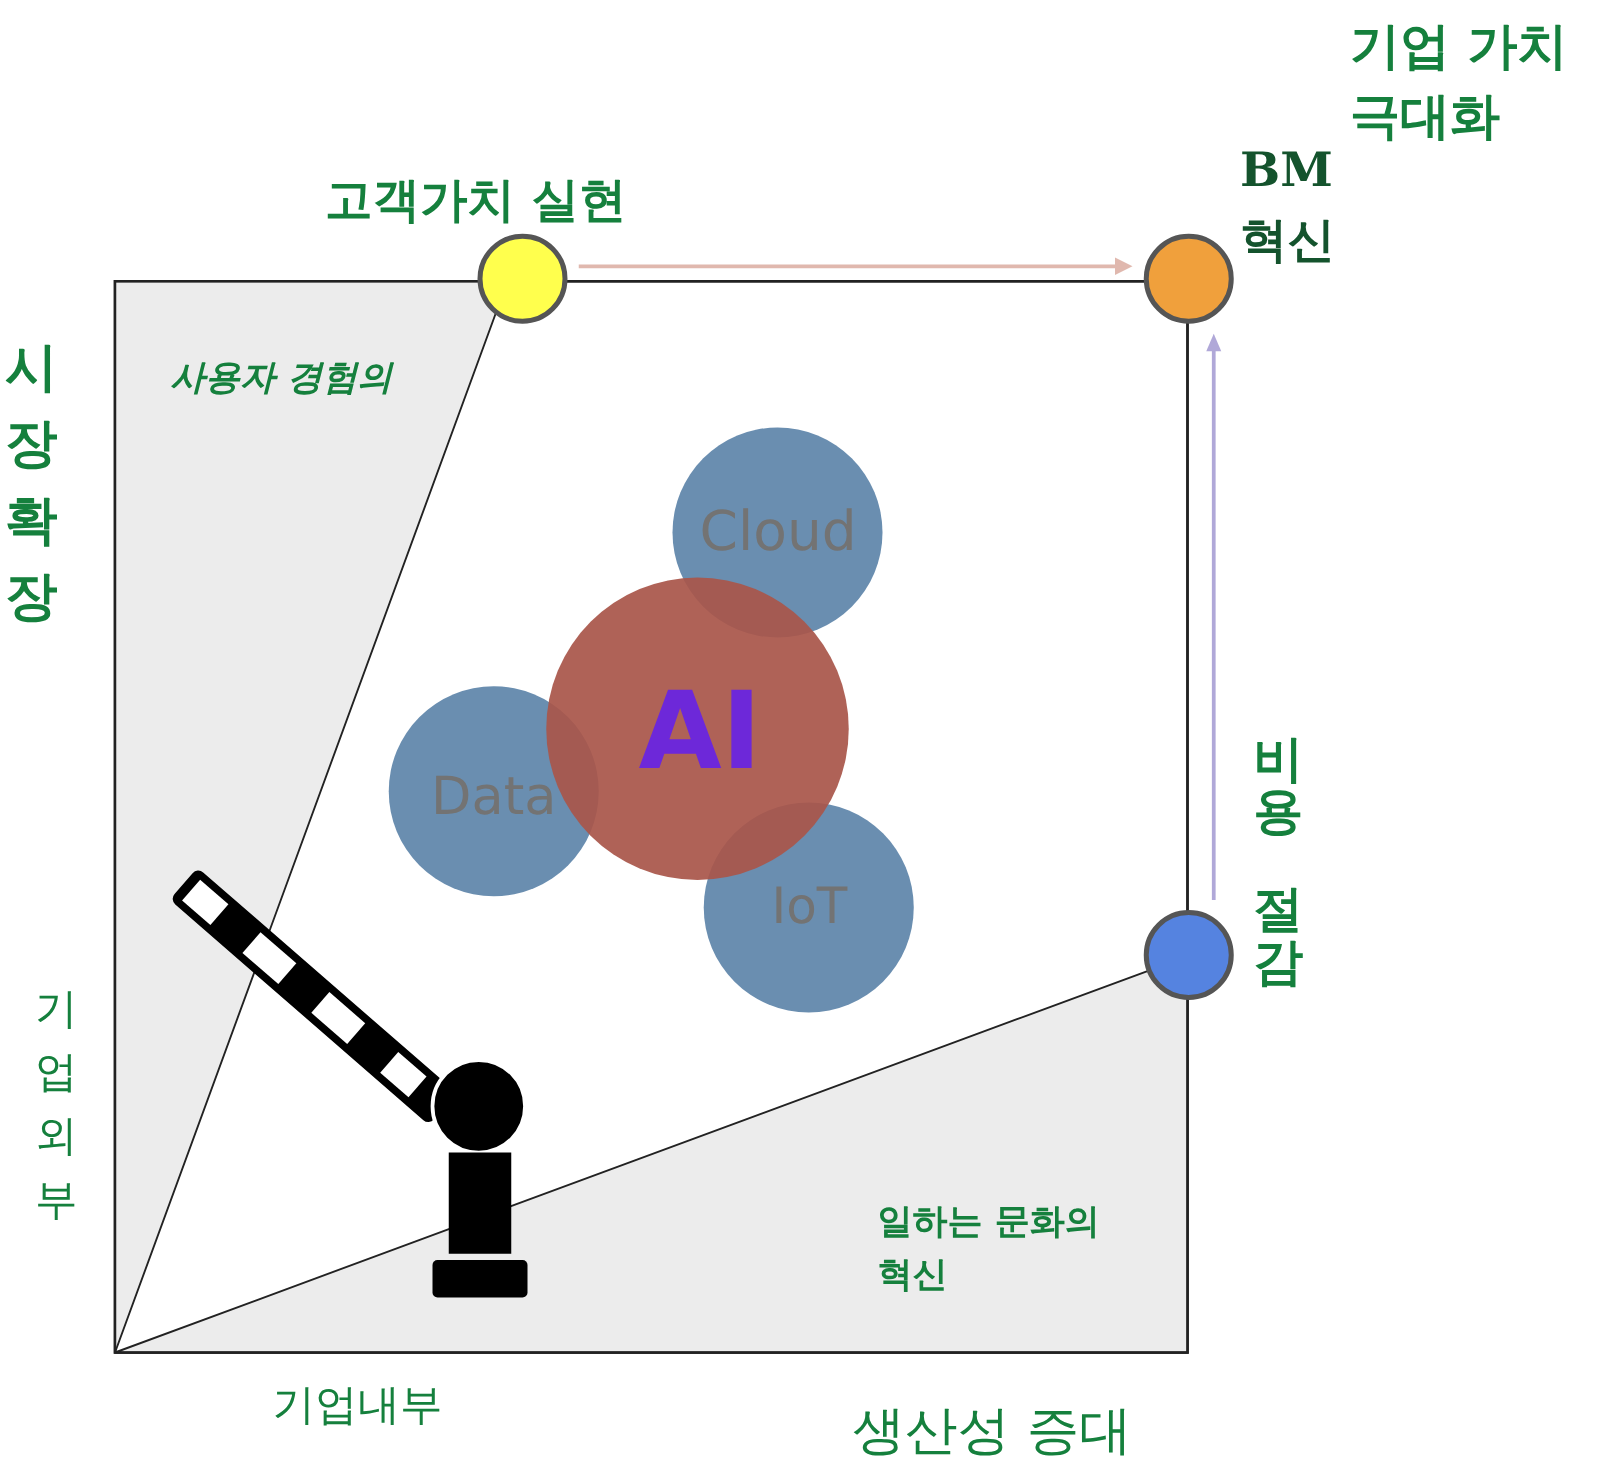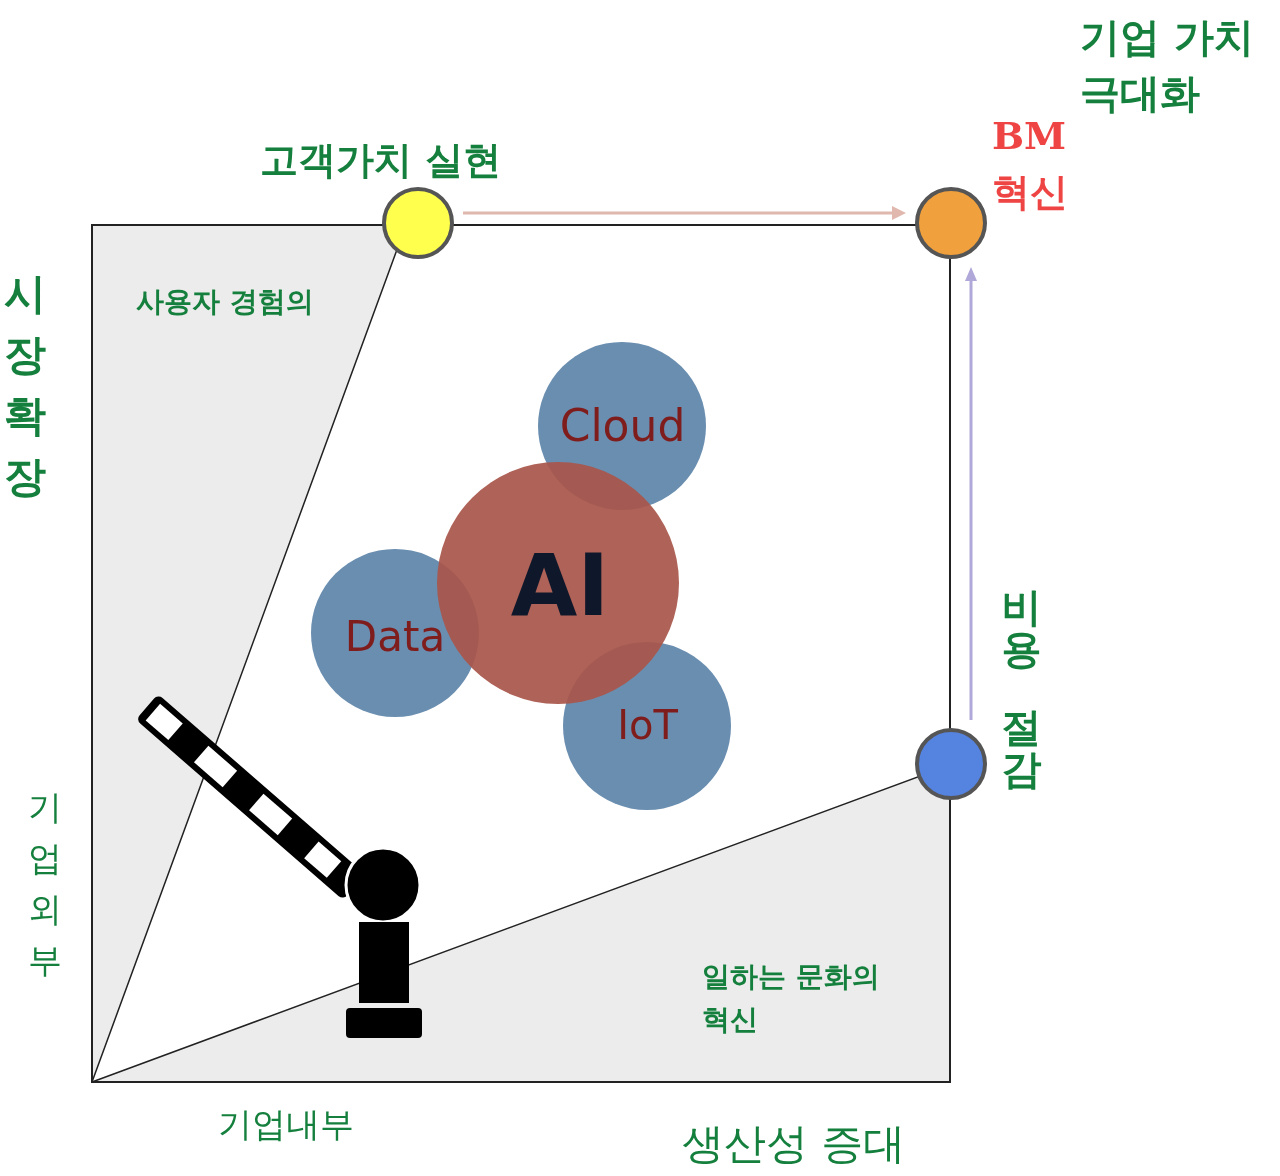--- a/index.html
+++ b/index.html
@@ -5,23 +5,23 @@
   html, body { margin:0; padding:0; background:#ffffff; }
   body { width:1280px; height:1176px; position:relative; overflow:hidden;
          font-family:"DejaVu Serif","Liberation Serif",serif; }
   svg.stage { position:absolute; left:0; top:0; }
   .lbl { position:absolute; color:#15803d; white-space:nowrap; line-height:1.15; }
   .bold { font-weight:bold; }
   .serif { font-family:"DejaVu Serif","Liberation Serif",serif; }
   .sans { font-family:"DejaVu Sans","Liberation Sans",sans-serif; }
   .vert { display:flex; flex-direction:column; align-items:center; }
   .vert span { display:block; }
-  .red { color:#ef4444; }
+  .red { color:#14532d; }
   .bubble-text { position:absolute; font-family:"DejaVu Sans","Liberation Sans",sans-serif;
-                 color:#7f1d1d; text-align:center; }
+                 color:#737373; text-align:center; }
 </style>
 </head>
 <body>
 
 <svg class="stage" width="1280" height="1176" viewBox="0 0 1280 1176">
 
   <rect x="92" y="225" width="858" height="857" fill="#ffffff" stroke="#222" stroke-width="2"></rect>
 
   <polygon points="92,225 406,225 92,1082" fill="#ececec" stroke="#222" stroke-width="1.5"></polygon>
 
@@ -60,21 +60,21 @@
     </g>
     <circle cx="383" cy="885" r="37" fill="#000" stroke="#fff" stroke-width="3"></circle>
     <rect x="359" y="922" width="50" height="81" fill="#000"></rect>
     <rect x="346" y="1008" width="76" height="30" rx="4" fill="#000"></rect>
   </g>
 </svg>
 
 <div class="bubble-text" style="left:545px;top:400px;width:155px;font-size:44px;">Cloud</div>
 <div class="bubble-text" style="left:320px;top:612px;width:150px;font-size:42px;">Data</div>
 <div class="bubble-text" style="left:580px;top:702px;width:135px;font-size:40px;">IoT</div>
-<div class="bubble-text" style="left:460px;top:535px;width:200px;font-size:86px;font-weight:bold;color:#0f172a;">AI</div>
+<div class="bubble-text" style="left:460px;top:535px;width:200px;font-size:86px;font-weight:bold;color:#6d28d9;">AI</div>
 
 <div class="lbl serif bold" style="left:260px;top:138px;font-size:38px;">고객가치 실현</div>
 
 <div class="lbl serif bold" style="left:1080px;top:14px;font-size:40px;">기업 가치</div>
 <div class="lbl serif bold" style="left:1080px;top:70px;font-size:40px;">극대화</div>
 
 <div class="lbl serif bold red" style="left:992px;top:114px;font-size:38px;">BM</div>
 <div class="lbl serif bold red" style="left:992px;top:170px;font-size:38px;">혁신</div>
 
 <div class="lbl serif bold vert" style="left:1000px;top:560px;font-size:40px;line-height:1.1;">
@@ -89,21 +89,21 @@
   <span>장</span>
 </div>
 
 <div class="lbl sans vert" style="left:28px;top:782px;font-size:34px;line-height:1.5;">
   <span>기</span>
   <span>업</span>
   <span>외</span>
   <span>부</span>
 </div>
 
-<div class="lbl serif bold" style="left:136px;top:280px;font-size:28px;line-height:1.55;">
+<div class="lbl serif bold" style="left:136px;top:280px;font-size:28px;line-height:1.55;font-style:italic;">
   <div>사용자 경험의</div>
 </div>
 <div class="lbl serif bold" style="left:702px;top:955px;font-size:28px;line-height:1.55;">
   <div>일하는 문화의</div>
   <div>혁신</div>
 </div>
 
 <div class="lbl sans" style="left:218px;top:1105px;font-size:34px;">기업내부</div>
 <div class="lbl sans" style="left:682px;top:1120px;font-size:42px;">생산성 증대</div>
 

